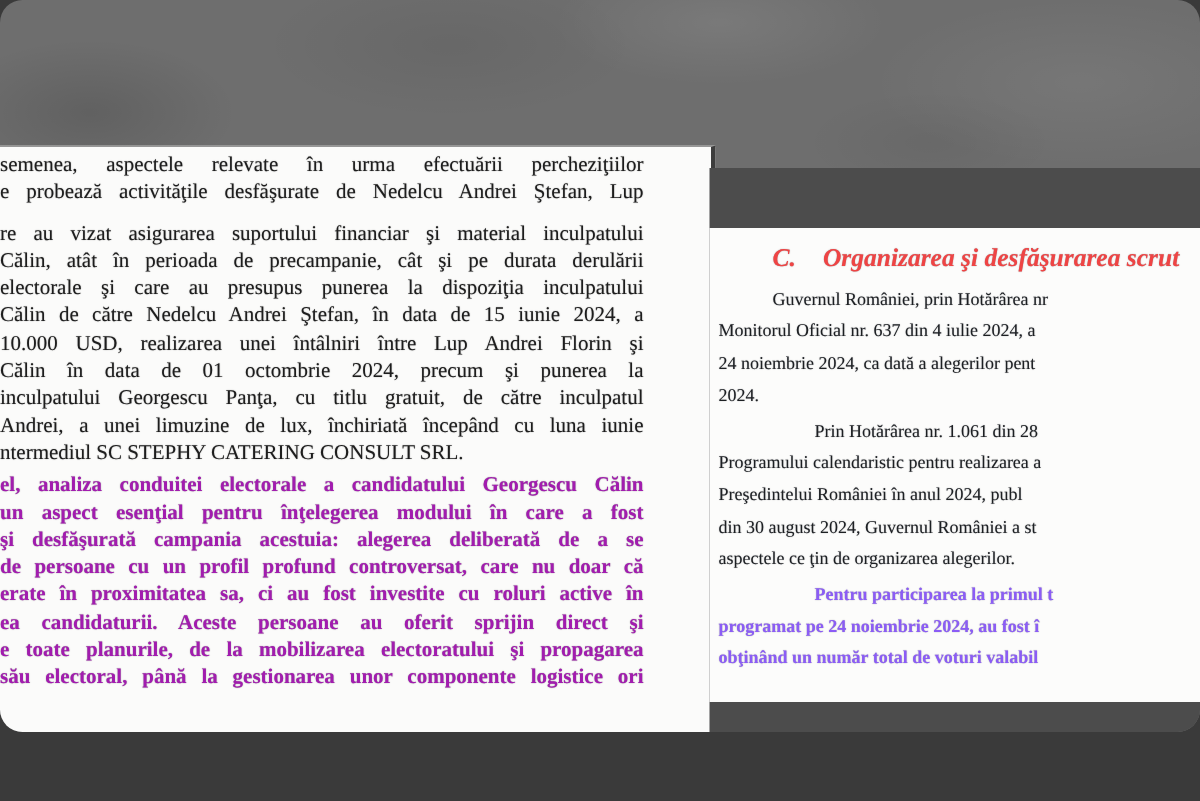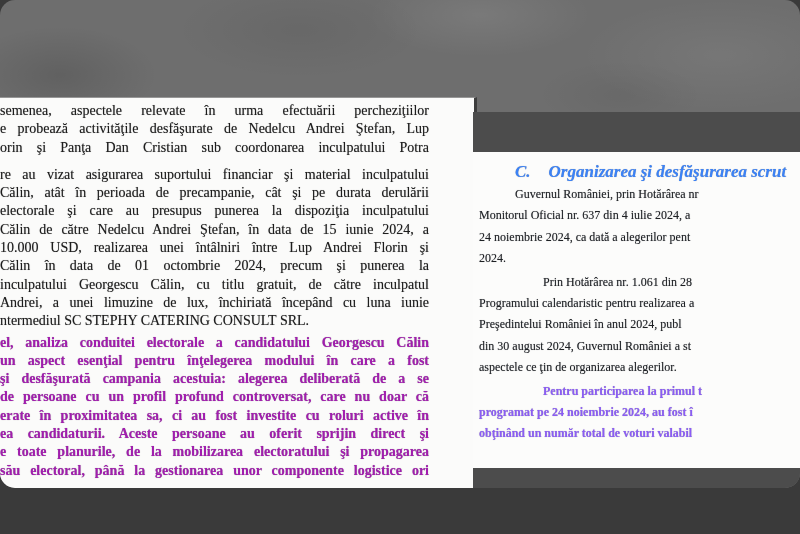--- a/index.html
+++ b/index.html
@@ -41,21 +41,21 @@
   .lpara.gap{margin-bottom:9px;}
   .dl{
     font-size:14px;line-height:18.3px;color:#1d1d1d;
     text-align:justify;text-align-last:justify;
     text-shadow:0 0 0.8px rgba(10,10,10,0.45);
   }
   .dl.nofill{text-align-last:left;}
   .lpara.bold .dl{font-weight:700;color:#a21caf;}
   .rheading{
     font-size:17px;line-height:22px;font-weight:700;font-style:italic;
-    color:#3b82f6;white-space:nowrap;padding-left:36px;margin-bottom:1px;
+    color:#ef4444;white-space:nowrap;padding-left:36px;margin-bottom:6px;
     text-shadow:0 0 0.8px rgba(10,10,20,0.4);
   }
   .rheading .hnum{font-style:italic;margin-right:18px;}
   .rpara{margin:0 0 2px 0;}
   .rl{
     font-size:12px;line-height:21.4px;color:#1d2023;white-space:nowrap;
     text-shadow:0 0 0.8px rgba(10,10,25,0.4);
   }
   .rpara.bold .rl{font-weight:700;color:#8b5cf6;}
 </style>
@@ -64,30 +64,29 @@
 
 <div class="stage">
 
   <div class="band-bottom"></div>
 
   <div class="left-paper">
     <div id="left-lines">
         <div class="lpara gap">
           <div class="dl">semenea, aspectele relevate în urma efectuării percheziţiilor</div>
           <div class="dl">e probează activităţile desfăşurate de Nedelcu Andrei Ştefan, Lup</div>
-          <div class="dl">orin şi Panţa Dan Cristian sub coordonarea inculpatului Potra</div>
         </div>
         <div class="lpara">
           <div class="dl">re au vizat asigurarea suportului financiar şi material inculpatului</div>
           <div class="dl">Călin, atât în perioada de precampanie, cât şi pe durata derulării</div>
           <div class="dl">electorale şi care au presupus punerea la dispoziţia inculpatului</div>
           <div class="dl">Călin de către Nedelcu Andrei Ştefan, în data de 15 iunie 2024, a</div>
           <div class="dl">10.000 USD, realizarea unei întâlniri între Lup Andrei Florin şi</div>
           <div class="dl">Călin în data de 01 octombrie 2024, precum şi punerea la</div>
-          <div class="dl">inculpatului Georgescu Călin, cu titlu gratuit, de către inculpatul</div>
+          <div class="dl">inculpatului Georgescu Panţa, cu titlu gratuit, de către inculpatul</div>
           <div class="dl">Andrei, a unei limuzine de lux, închiriată începând cu luna iunie</div>
           <div class="dl nofill">ntermediul SC STEPHY CATERING CONSULT SRL.</div>
         </div>
         <div class="lpara bold">
           <div class="dl">el, analiza conduitei electorale a candidatului Georgescu Călin</div>
           <div class="dl">un aspect esenţial pentru înţelegerea modului în care a fost</div>
           <div class="dl">şi desfăşurată campania acestuia: alegerea deliberată de a se</div>
           <div class="dl">de persoane cu un profil profund controversat, care nu doar că</div>
           <div class="dl">erate în proximitatea sa, ci au fost investite cu roluri active în</div>
           <div class="dl">ea candidaturii. Aceste persoane au oferit sprijin direct şi</div>

